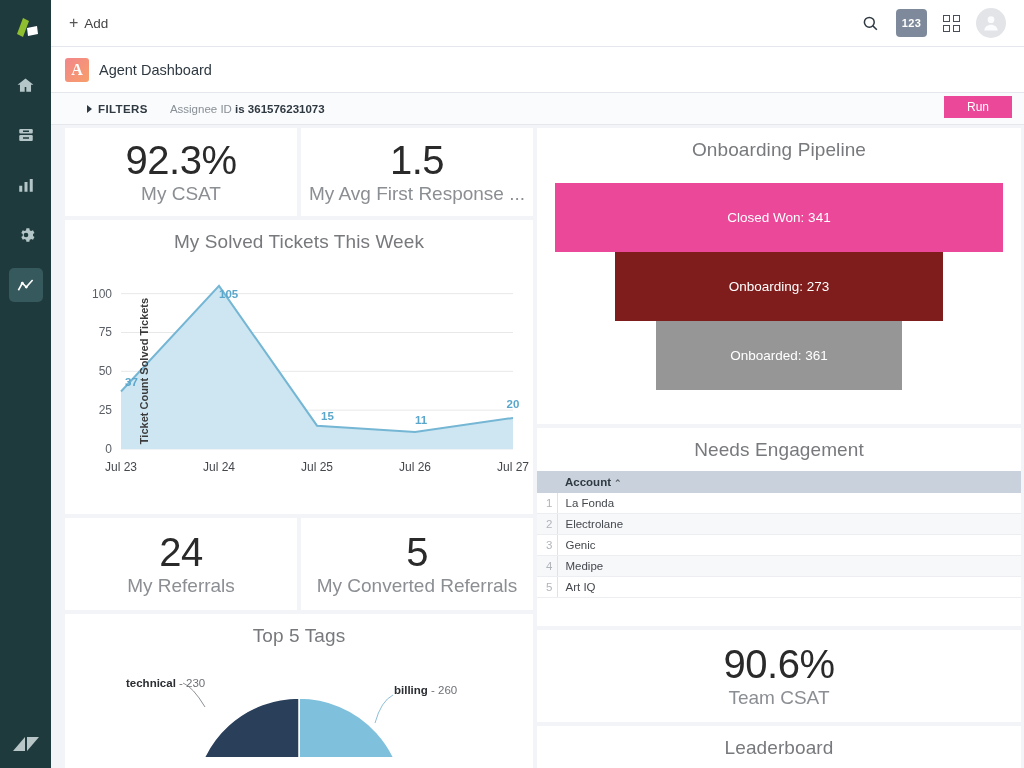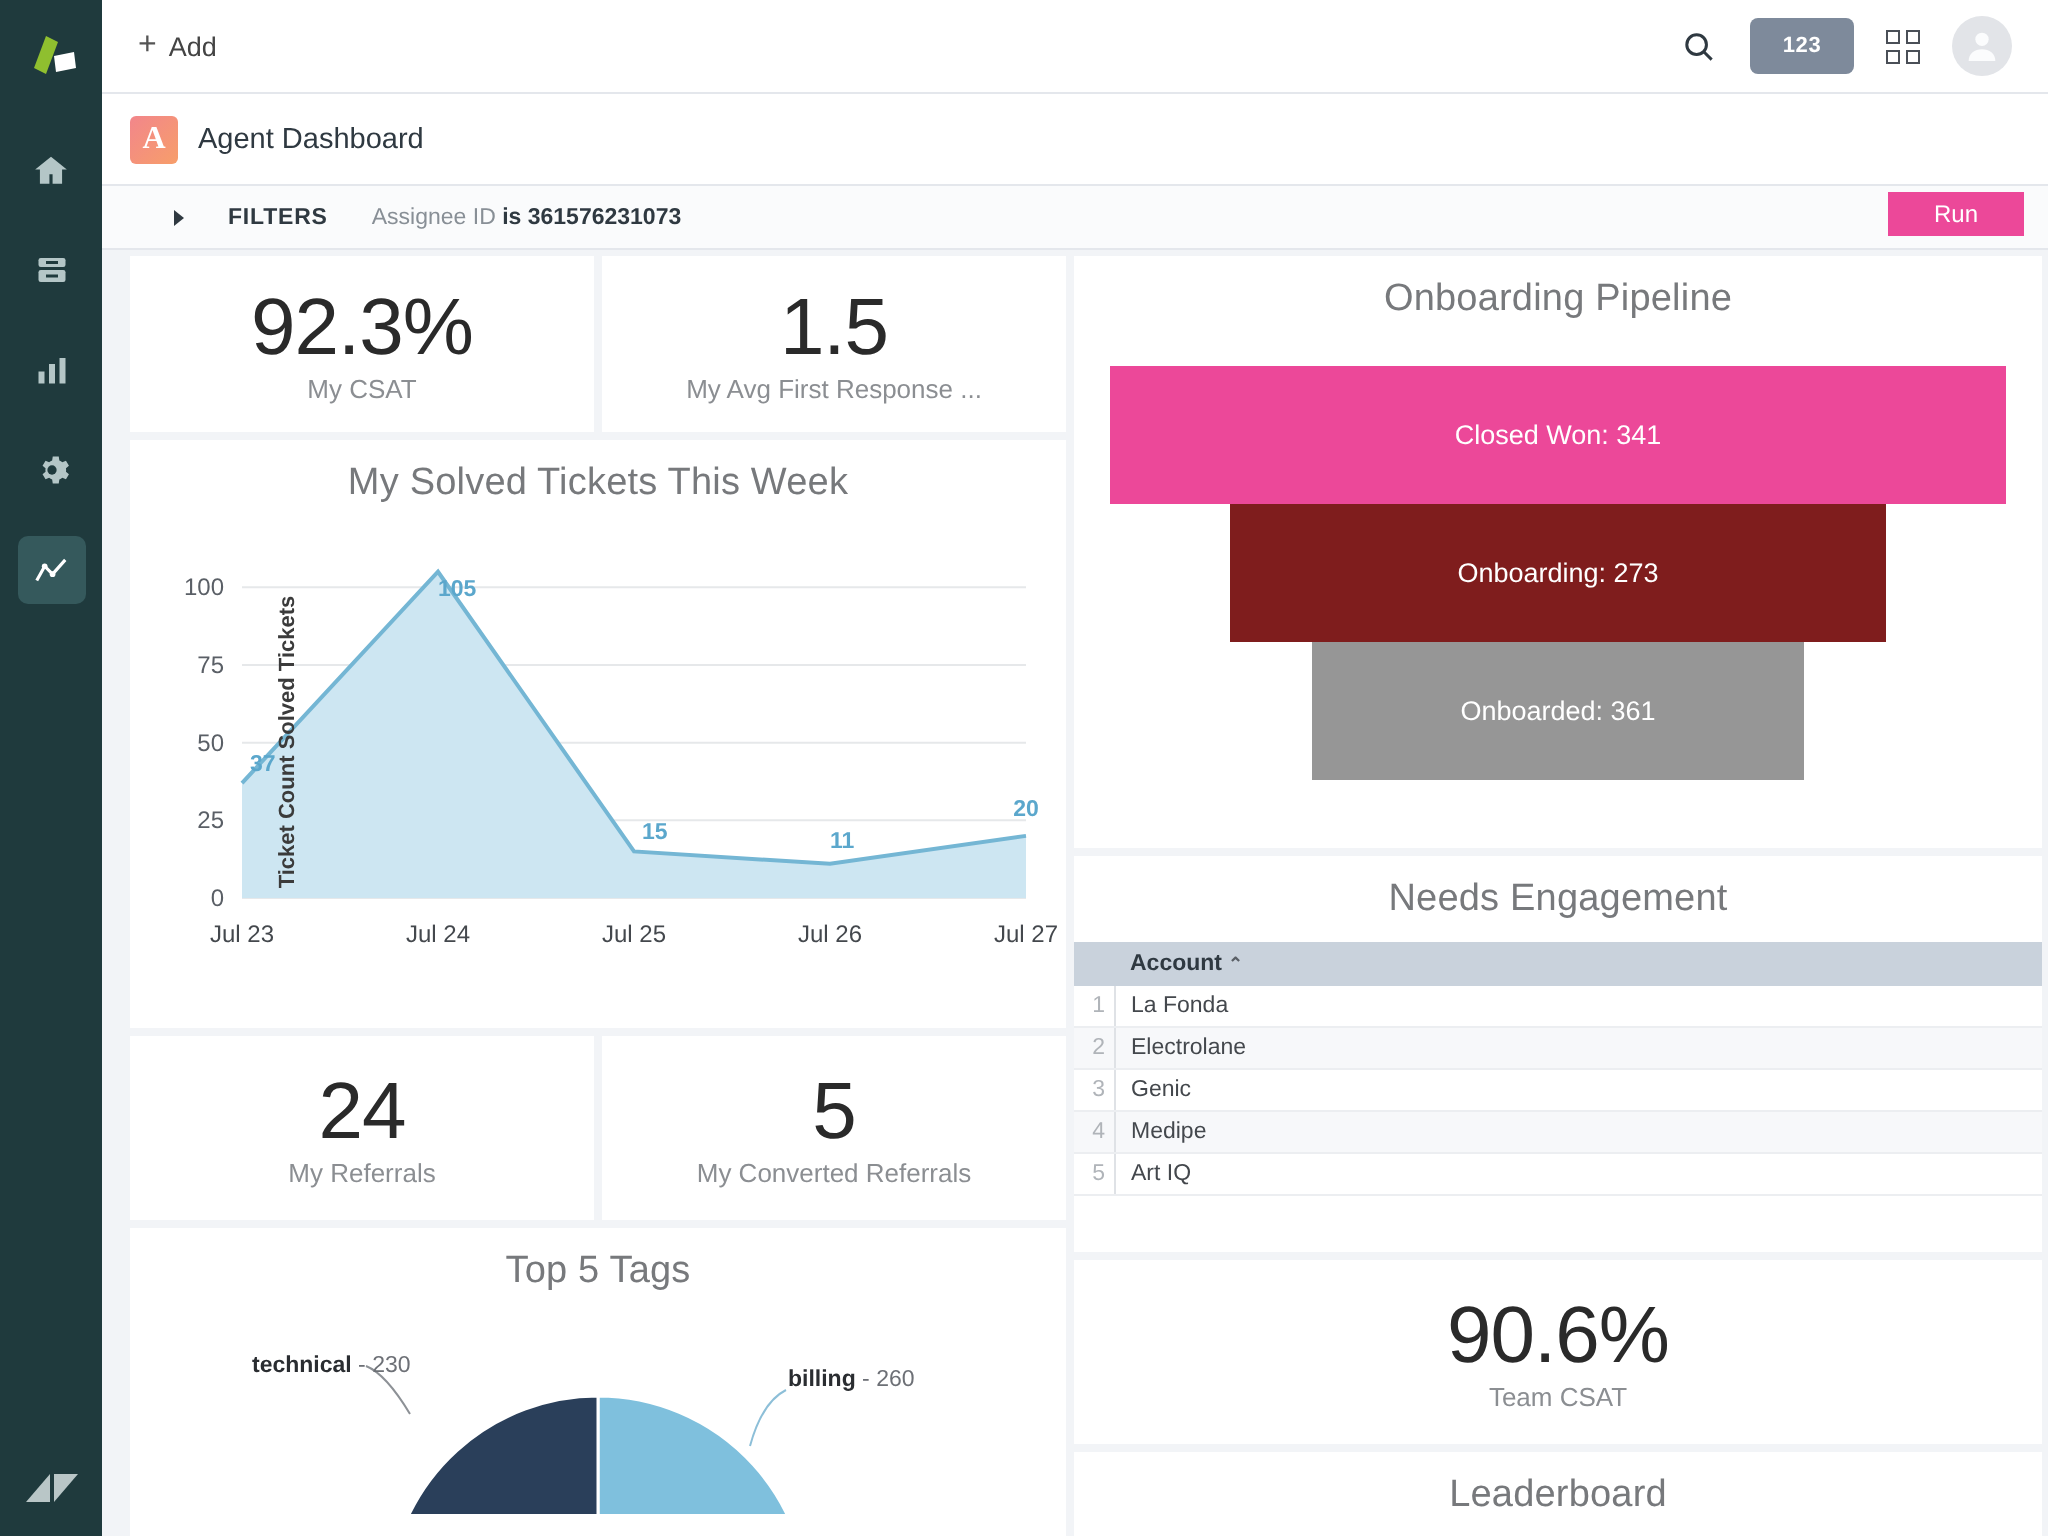--- a/index.html
+++ b/index.html
@@ -44,21 +44,21 @@
   }
   .add-btn {
     display: flex; align-items: center; gap: 6px;
     color: #444; font-size: 13.5px;
   }
   .plus-ico { font-size: 16px; color: #555; line-height: 1; font-weight: 400; }
   .topbar-spacer { flex: 1; }
   .topbar-icons { display: flex; align-items: center; gap: 16px; }
   .ico-btn { display: flex; align-items: center; justify-content: center; }
   .num-badge {
-    width: 52px; height: 28px; border-radius: 4px; background: #7e8a9b;
+    width: 31px; height: 28px; border-radius: 4px; background: #7e8a9b;
     color: #fff; font-size: 11px; font-weight: bold;
     display: flex; align-items: center; justify-content: center;
     letter-spacing: .3px;
   }
   .grid4 { display: grid; grid-template-columns: 7px 7px; grid-template-rows: 7px 7px; gap: 3px; }
   .grid4 i { display:block; border: 1.6px solid #4a4f57; }
   .avatar-c {
     width: 30px; height: 30px; border-radius: 50%; background: #e2e4e8;
     display: flex; align-items: center; justify-content: center;
   }
@@ -80,21 +80,21 @@
   .dash-title { font-size: 14.5px; color: #2f3941; }
 
   
   .filterbar {
     height: 32px; min-height: 32px; background: #fafbfc;
     border-bottom: 1px solid #e4e7ec;
     display: flex; align-items: center; padding: 0 14px;
     position: relative;
   }
   .filters-toggle {
-    display: flex; align-items: center; gap: 22px;
+    display: flex; align-items: center; gap: 6px;
     font-size: 11.5px; font-weight: bold; color: #2f3941; letter-spacing: .4px;
     margin-left: 22px;
   }
   .caret-r { width: 0; height: 0; border-left: 5px solid #2f3941; border-top: 4px solid transparent; border-bottom: 4px solid transparent; }
   .filter-expr { margin-left: 22px; font-size: 11.5px; color: #888f96; }
   .filter-expr b { color: #2f3941; }
   .run-btn {
     position: absolute; right: 12px; top: 3px;
     width: 68px; height: 22px; background: #ec4899; color: #fff;
     font-size: 12px; display: flex; align-items: center; justify-content: center;
@@ -117,21 +117,21 @@
   }
 
   
   .kpi-row { display: flex; gap: 4px; }
   .kpi {
     background: #fff; flex: 1;
     display: flex; flex-direction: column; align-items: center; justify-content: center;
     overflow: hidden;
   }
   .kpi-val { font-size: 40px; font-weight: 300; color: #2a2a2a; line-height: 1.05; letter-spacing: -.5px; }
-  .kpi-lbl { font-size: 13px; font-weight: 300; color: #8b8e92; margin-top: 2px; white-space: nowrap; }
+  .kpi-lbl { font-size: 19px; font-weight: 300; color: #8b8e92; margin-top: 2px; white-space: nowrap; }
 
   
   .linecard { height: 294px; }
   .linewrap { position: relative; width: 100%; height: 236px; }
   .ylabel {
     position: absolute; left: 6px; top: 50%;
     transform: translateY(-50%) rotate(-90deg); transform-origin: center;
     font-size: 11px; font-weight: bold; color: #3b3b3b; white-space: nowrap;
   }
 

